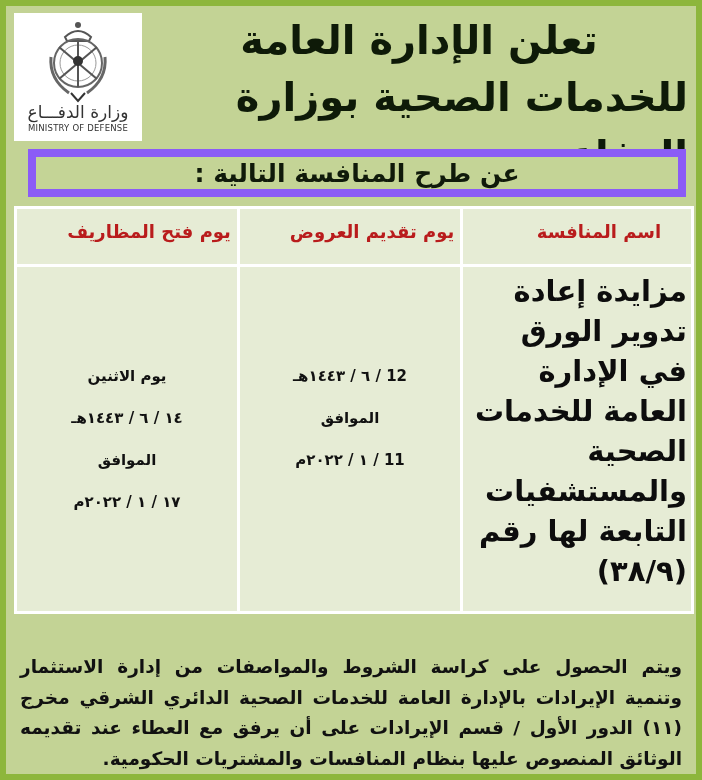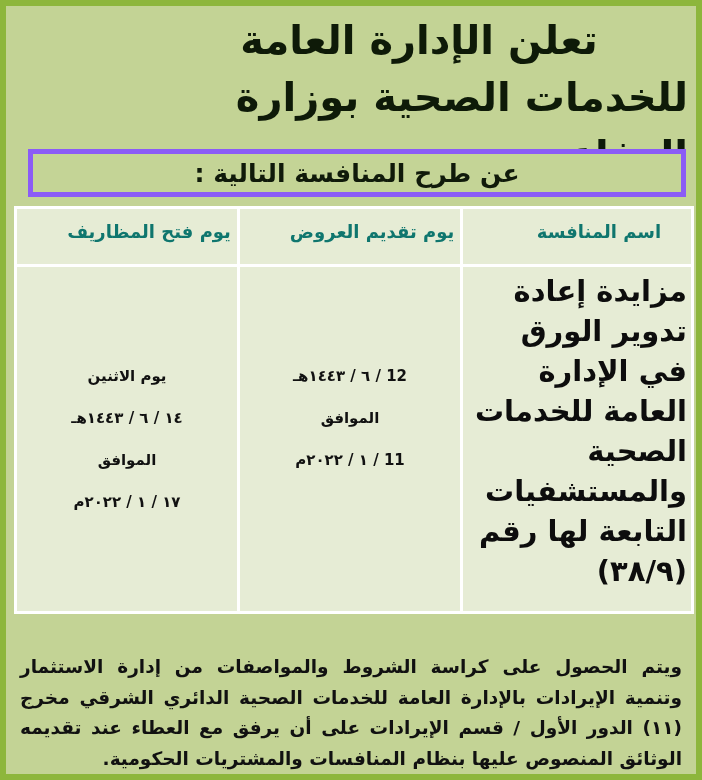--- a/index.html
+++ b/index.html
@@ -20,53 +20,70 @@
   .logo .en { font-size: 8.5px; color: #333; letter-spacing: 0.2px; margin-top: 2px; }
   .title {
     position: absolute; left: 140px; right: 4px; top: 2px; height: 128px;
     display: flex; flex-direction: column; align-items: center; justify-content: flex-start;
     direction: rtl; font-weight: bold; color: #0e1a08;
   }
   .title .l1 { font-size: 40px; line-height: 56px; letter-spacing: 0.5px; }
   .title .l2 { font-size: 40px; line-height: 58px; letter-spacing: 0.5px; }
   .subbanner {
     position: absolute; left: 22px; top: 143px; width: 658px; height: 48px;
-    border: 5px solid #8b5cf6; background: #c4d496;
+    border: 8px solid #8b5cf6; background: #c4d496;
     display: flex; align-items: center; justify-content: center;
     direction: rtl; font-size: 25px; font-weight: bold; color: #101a0a;
   }
   .table {
     position: absolute; left: 8px; top: 200px; width: 680px; height: 408px;
     background: #e6ecd5; border: 3px solid #ffffff;
   }
   .table .vline { position: absolute; top: 0; bottom: 0; width: 3px; background: #ffffff; }
   .table .hline { position: absolute; left: 0; right: 0; height: 3px; background: #ffffff; top: 55px; }
   .cell-h {
     position: absolute; top: 0; height: 45px; display: flex; align-items: center; justify-content: center;
-    direction: rtl; font-weight: bold; font-size: 18px; color: #0f766e; padding-left: 44px;
+    direction: rtl; font-weight: bold; font-size: 18px; color: #b91c1c; padding-left: 44px;
   }
   .name-cell {
     position: absolute; right: 4px; top: 62px; width: 222px; height: 340px;
     direction: rtl; text-align: right; font-weight: bold; font-size: 29px; line-height: 40px; color: #0d0d0d;
   }
   .date-cell {
     position: absolute; top: 146px; height: 180px;
     direction: rtl; text-align: center; font-weight: bold; font-size: 15px; line-height: 42px; color: #111;
   }
   .footer {
     position: absolute; left: 14px; right: 14px; top: 646px; height: 160px;
     direction: rtl; text-align: justify; text-align-last: right;
     font-weight: bold; font-size: 18.5px; line-height: 30.5px; color: #111;
   }
 </style>
 </head>
 <body>
 
 <div class="frame">
   <div class="header">
+    <div class="logo">
+      <svg width="78" height="86" viewBox="0 0 78 86">
+        <circle cx="39" cy="8" r="3" fill="#555"></circle>
+        <path d="M26 20 Q39 8 52 20 L50 24 L28 24 Z" fill="none" stroke="#555" stroke-width="2"></path>
+        <circle cx="39" cy="46" r="24" fill="none" stroke="#666" stroke-width="2"></circle>
+        <circle cx="39" cy="46" r="18" fill="none" stroke="#999" stroke-width="1"></circle>
+        <line x1="20" y1="30" x2="58" y2="62" stroke="#555" stroke-width="2"></line>
+        <line x1="58" y1="30" x2="20" y2="62" stroke="#555" stroke-width="2"></line>
+        <line x1="39" y1="24" x2="39" y2="70" stroke="#555" stroke-width="2"></line>
+        <circle cx="39" cy="44" r="5" fill="#333"></circle>
+        <path d="M12 40 Q10 62 30 76" fill="none" stroke="#666" stroke-width="3"></path>
+        <path d="M66 40 Q68 62 48 76" fill="none" stroke="#666" stroke-width="3"></path>
+        <path d="M32 76 L39 84 L46 76" fill="none" stroke="#333" stroke-width="2"></path>
+      </svg>
+      <div class="ar">وزارة الدفـــاع</div>
+      <div class="en">MINISTRY OF DEFENSE</div>
+    </div>
     <div class="title">
       <div class="l1">تعلن الإدارة العامة</div>
       <div class="l2">للخدمات الصحية بوزارة الدفاع</div>
     </div>
   </div>
 
   <div class="subbanner">عن طرح المنافسة التالية :</div>
 
   <div class="table">
     <div class="vline" style="left:220px;"></div>

